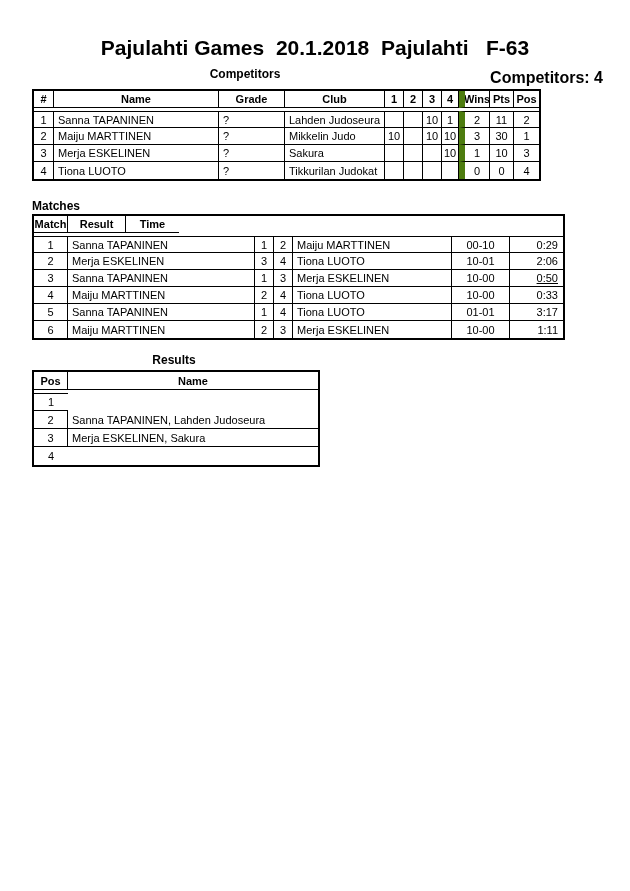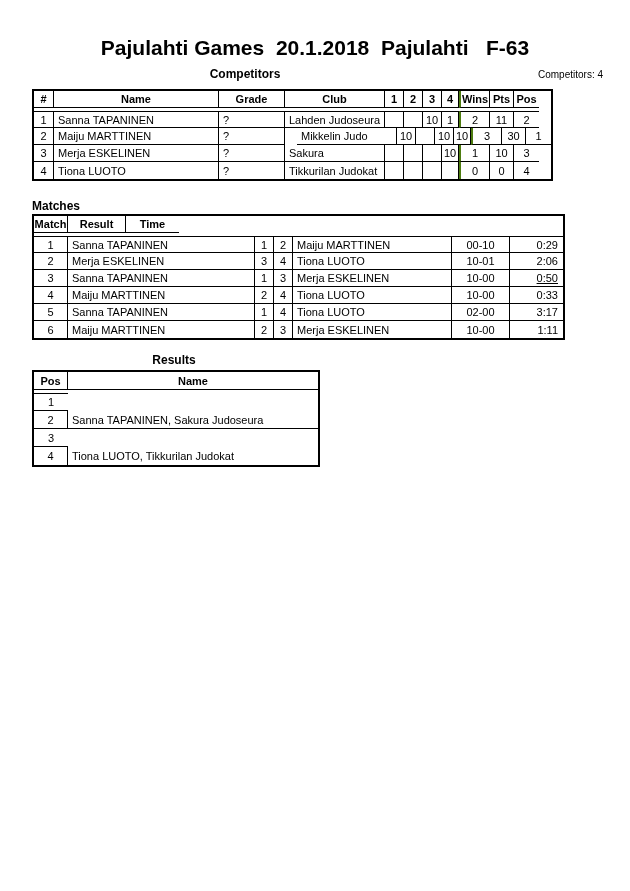--- a/index.html
+++ b/index.html
@@ -7,21 +7,21 @@
   body {
     width:630px; height:891px; position:relative;
     font-family:"Liberation Sans", sans-serif; color:#000;
   }
   .title {
     position:absolute; top:36px; left:0; width:630px;
     text-align:center; font-size:21px; font-weight:bold; white-space:pre;
   }
   .section-label { position:absolute; font-size:12px; font-weight:bold; }
   #competitors-label { top:67px; left:110px; width:270px; text-align:center; }
-  #competitors-count { position:absolute; top:69px; right:27px; font-size:10px; }
+  #competitors-count { position:absolute; top:69px; right:27px; font-size:16px;font-weight:bold; }
   #matches-label { top:199px; left:32px; width:529px; text-align:left; }
   #results-label { top:353px; left:32px; width:284px; text-align:center; }
 
   .jtable { position:absolute; border:2px solid #000; background:#fff; }
   #competitors-table { left:32px; top:89px; }
   #matches-table { left:32px; top:214px; }
   #results-table { left:32px; top:370px; }
 
   .row { display:flex; }
   .cell {
@@ -32,21 +32,21 @@
   }
   #results-table .cell { height:18px; }
   .row .cell:last-child { border-right:none; }
   .hrow .cell { font-weight:bold; border-bottom:1px solid #000; }
   .gap { height:3px; }
   .brow-first .cell { border-top:1px solid #000; }
   .brow:not(:last-child) .cell { border-bottom:1px solid #000; }
   .al { justify-content:flex-start; padding-left:4px; }
   .ac { justify-content:center; }
   .ar { justify-content:flex-end; padding-right:5px; }
-  .thickL { border-left:2px solid #4d7c0f; }
+  .thickL { border-left:6px solid #4d7c0f; }
 </style>
 </head>
 <body>
 
 <div class="title">Pajulahti Games  20.1.2018  Pajulahti   F-63</div>
 
 <div class="section-label" id="competitors-label">Competitors</div>
 <div id="competitors-count">Competitors: 4</div>
 <div class="jtable" id="competitors-table">
     <div class="row hrow">
@@ -73,21 +73,21 @@
       <div class="cell ac" style="width: 19px;">10</div>
       <div class="cell ac" style="width: 17px;">1</div>
       <div class="cell ac thickL" style="width: 31px;">2</div>
       <div class="cell ac" style="width: 24px;">11</div>
       <div class="cell ac" style="width: 25px;">2</div>
     </div>
     <div class="row brow">
       <div class="cell ac" style="width: 20px;">2</div>
       <div class="cell al" style="width: 165px;">Maiju MARTTINEN</div>
       <div class="cell al" style="width: 66px;">?</div>
-      <div class="cell al" style="width: 100px; margin-left: 12px;">Mikkelin Judo</div>
+      <div class="cell al" style="width: 100px;">Mikkelin Judo</div>
       <div class="cell ac" style="width: 19px;">10</div>
       <div class="cell ac" style="width: 19px;"></div>
       <div class="cell ac" style="width: 19px;">10</div>
       <div class="cell ac" style="width: 17px;">10</div>
       <div class="cell ac thickL" style="width: 31px;">3</div>
       <div class="cell ac" style="width: 24px;">30</div>
       <div class="cell ac" style="width: 25px;">1</div>
     </div>
     <div class="row brow">
       <div class="cell ac" style="width: 20px;">3</div>
@@ -160,21 +160,21 @@
       <div class="cell al" style="width: 159px;">Tiona LUOTO</div>
       <div class="cell ac" style="width: 58px;">10-00</div>
       <div class="cell ar" style="width: 53px;">0:33</div>
     </div>
     <div class="row brow">
       <div class="cell ac" style="width: 34px;">5</div>
       <div class="cell al" style="width: 187px;">Sanna TAPANINEN</div>
       <div class="cell ac" style="width: 19px;">1</div>
       <div class="cell ac" style="width: 19px;">4</div>
       <div class="cell al" style="width: 159px;">Tiona LUOTO</div>
-      <div class="cell ac" style="width: 58px;">02-00</div>
+      <div class="cell ac" style="width: 58px;">01-01</div>
       <div class="cell ar" style="width: 53px;">3:17</div>
     </div>
     <div class="row brow">
       <div class="cell ac" style="width: 34px;">6</div>
       <div class="cell al" style="width: 187px;">Maiju MARTTINEN</div>
       <div class="cell ac" style="width: 19px;">2</div>
       <div class="cell ac" style="width: 19px;">3</div>
       <div class="cell al" style="width: 159px;">Merja ESKELINEN</div>
       <div class="cell ac" style="width: 58px;">10-00</div>
       <div class="cell ar" style="width: 53px;">1:11</div>
@@ -186,22 +186,22 @@
     <div class="row hrow">
       <div class="cell ac" style="width: 34px;">Pos</div>
       <div class="cell ac" style="width: 250px;">Name</div>
     </div>
     <div class="gap"></div>
     <div class="row brow brow-first">
       <div class="cell ac" style="width: 34px;">1</div>
     </div>
     <div class="row brow">
       <div class="cell ac" style="width: 34px;">2</div>
-      <div class="cell al" style="width: 250px;">Sanna TAPANINEN, Sakura Judoseura</div>
+      <div class="cell al" style="width: 250px;">Sanna TAPANINEN, Lahden Judoseura</div>
     </div>
     <div class="row brow">
       <div class="cell ac" style="width: 34px;">3</div>
+      <div class="cell al" style="width: 250px;">Merja ESKELINEN, Sakura</div>
     </div>
     <div class="row brow">
       <div class="cell ac" style="width: 34px;">4</div>
-      <div class="cell al" style="width: 250px;">Tiona LUOTO, Tikkurilan Judokat</div>
     </div>
   </div>
 
 </body></html>

